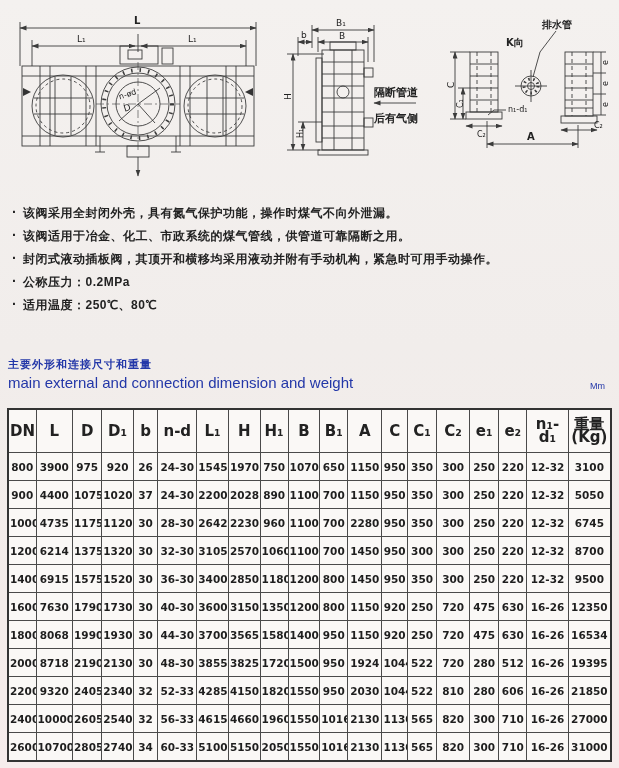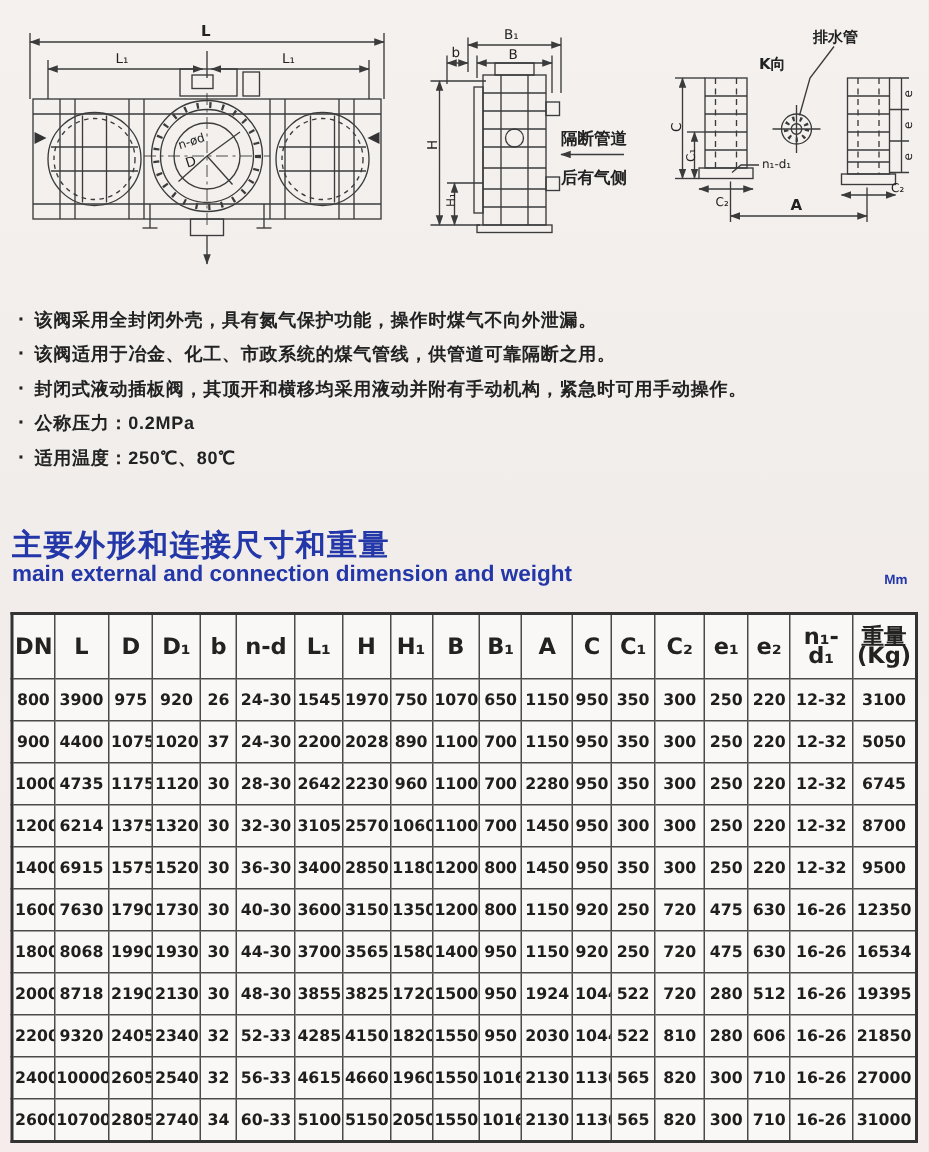--- a/index.html
+++ b/index.html
@@ -24,28 +24,28 @@
     position:relative;padding-left:13px;margin-bottom:9px;
     font-size:12px;line-height:14px;font-weight:bold;color:#222;
     letter-spacing:0.5px;
   }
   .features li::before{
     content:"·";position:absolute;left:2px;top:-1px;font-size:14px;font-weight:bold;
   }
 
   .section-head{position:absolute;top:355px;left:8px;width:603px;}
   .section-title-zh{
-    font-size:20px;font-weight:bold;color:#2337a8;letter-spacing:1px;line-height:18px;
+    font-size:11px;font-weight:bold;color:#2337a8;letter-spacing:1px;line-height:18px;
   }
   .section-title-row{display:flex;justify-content:space-between;align-items:flex-end;}
   .section-title-en{
-    font-size:15px;font-weight:bold;color:#2337a8;line-height:19px;
+    font-size:15px;font-weight:normal;color:#2337a8;line-height:19px;
   }
   .unit-note{
-    font-size:9px;font-weight:bold;color:#2337a8;padding-bottom:1px;padding-right:6px;
+    font-size:9px;font-weight:normal;color:#2337a8;padding-bottom:1px;padding-right:6px;
   }
 
   table.dim-table{
     position:absolute;top:408px;left:7px;width:605px;
     border-collapse:collapse;table-layout:fixed;
     background:#faf8f6;
     font-family:"DejaVu Sans",sans-serif;
   }
   table.dim-table th,table.dim-table td{
     border:1px solid #4a4a4a;

